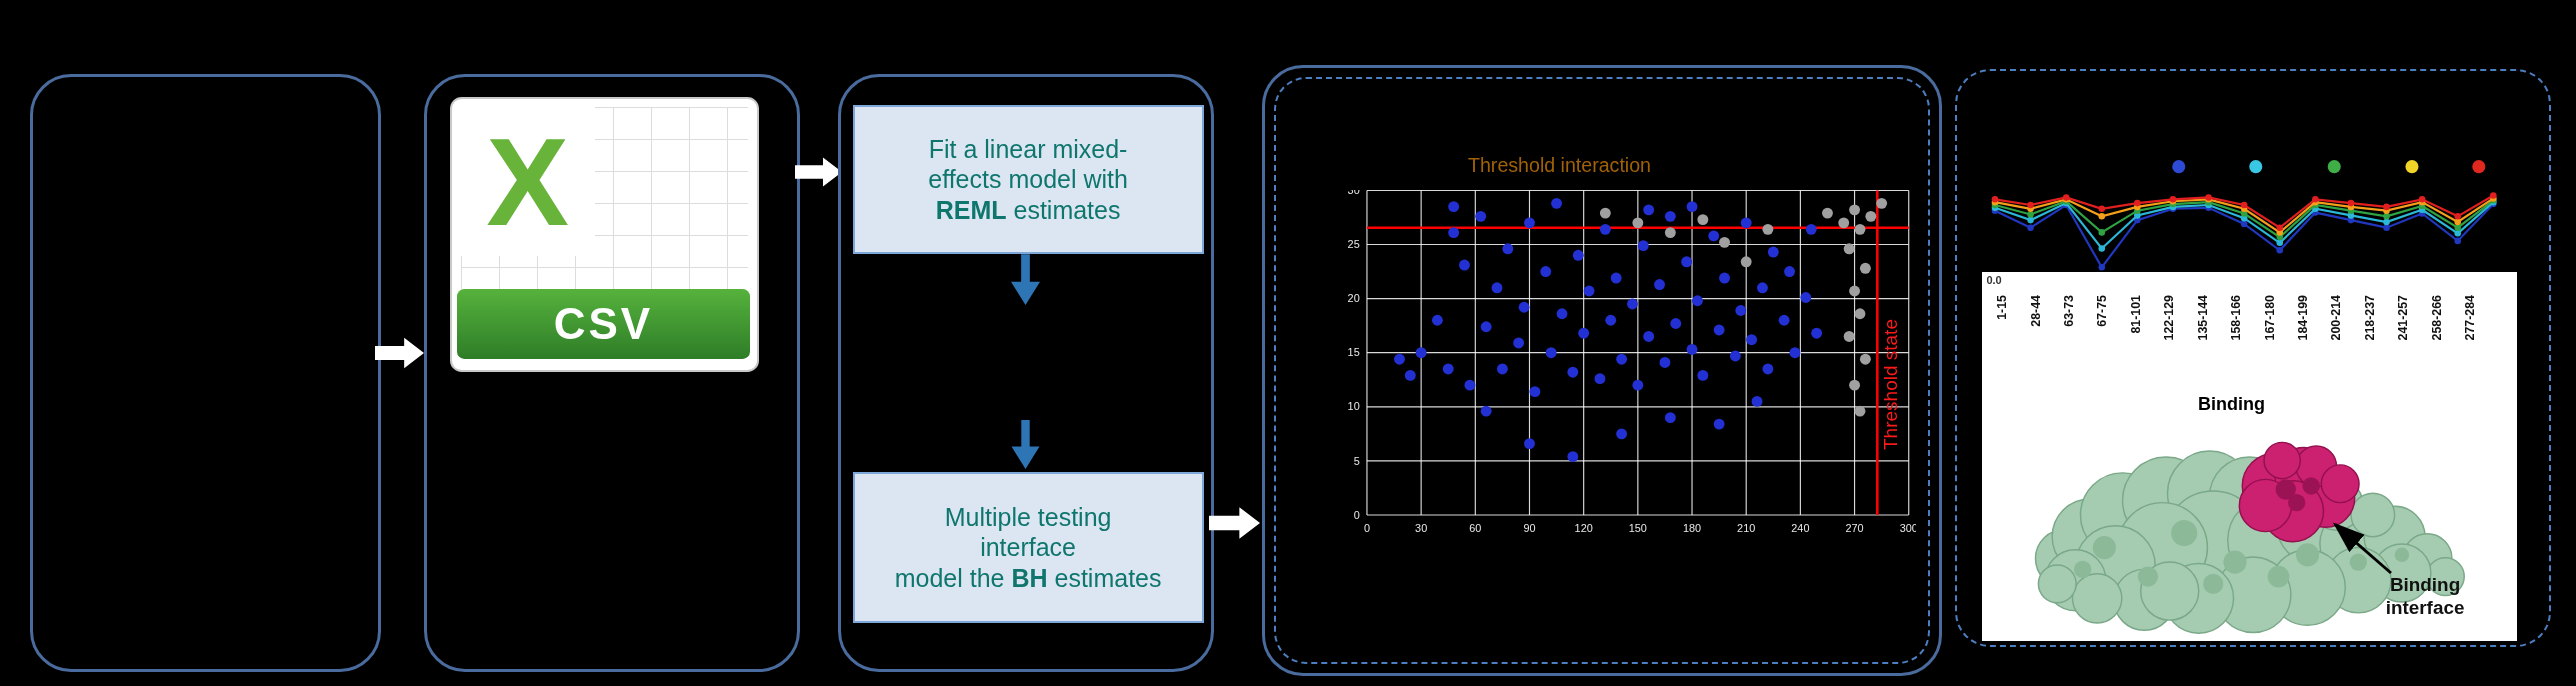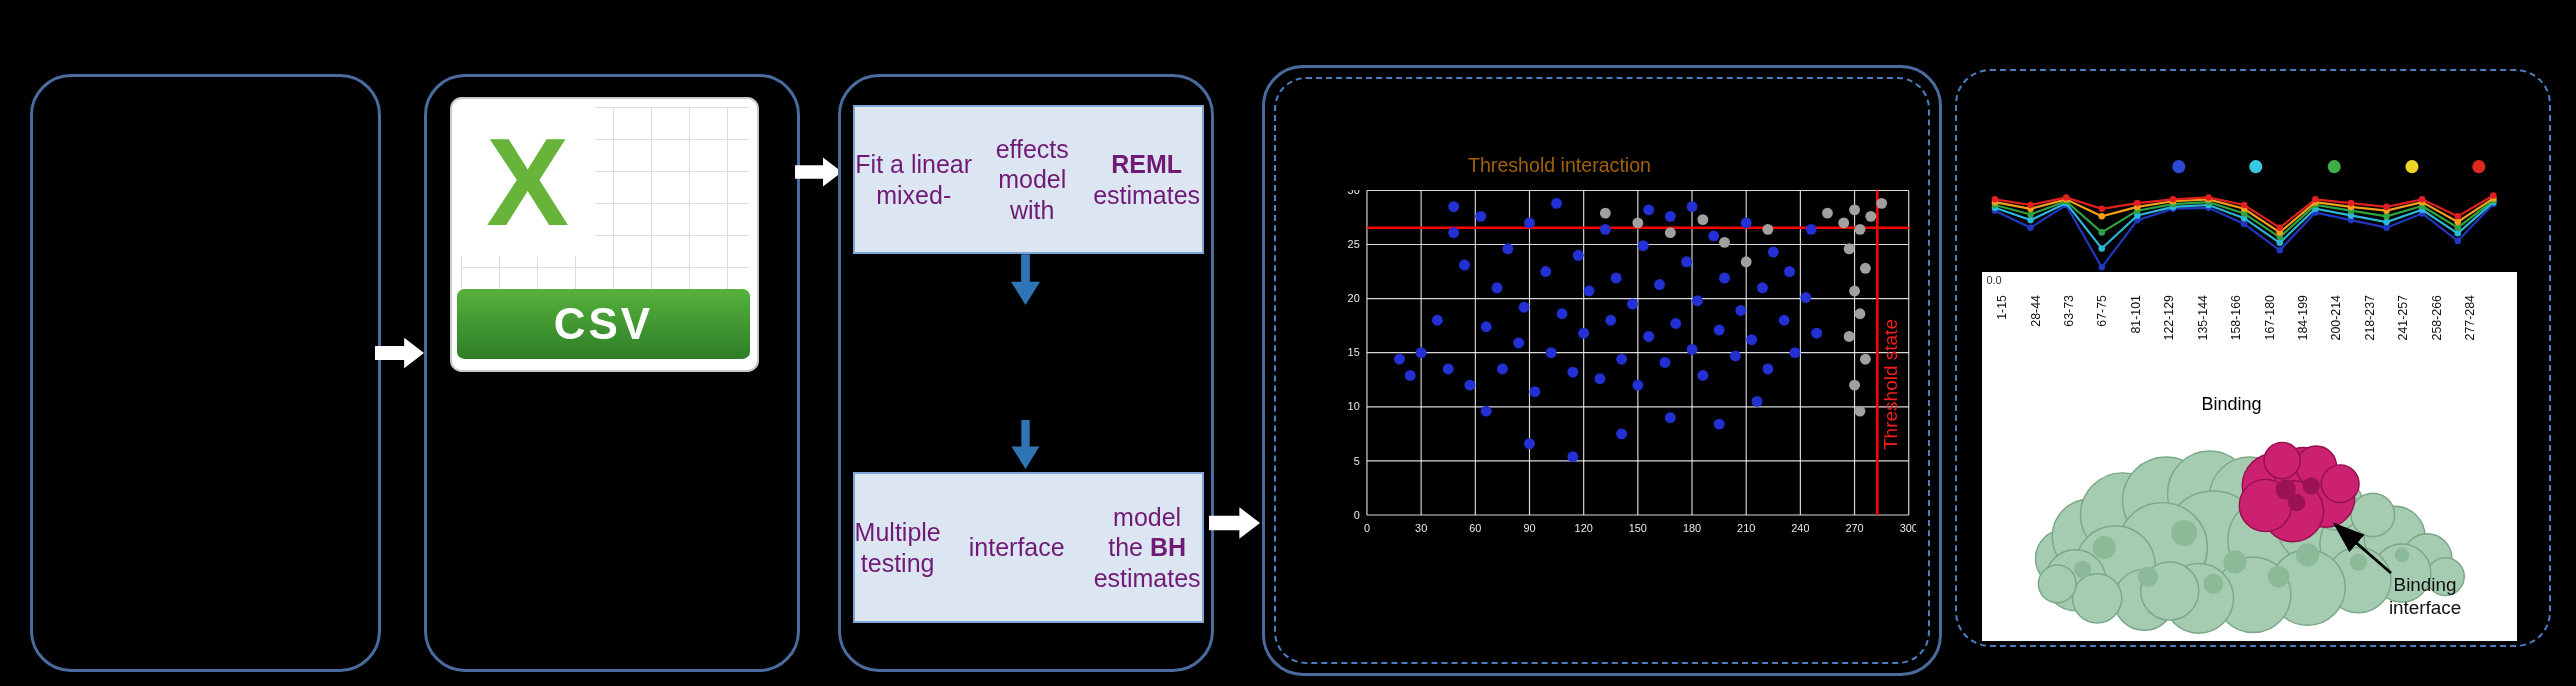--- a/index.html
+++ b/index.html
@@ -2,22 +2,22 @@
 <html style="font-size:11.6px"><head>
 <meta charset="utf-8">
 <style>
   html,body{margin:0;padding:0;background:#000;}
   .stage{position:relative;width:2576px;height:687px;background:#000;overflow:hidden;
          font-family:"Liberation Sans",sans-serif;}
   .flow-box{position:absolute;background:#000;border:3.6px solid #4a6b9d;border-radius:41px;}
   .dashed-box{position:absolute;background:#000;border:2.9px dashed #4d7fc0;border-radius:35px;}
   .dashed-inner{position:absolute;inset:8.7px;border:2.9px dashed #4d7fc0;border-radius:32px;pointer-events:none;}
   .harrow,.varrow{position:absolute;display:block;}
-  .step{position:absolute;background:#dce6f2;border:2.2px solid #7da7d8;display:flex;
-        justify-content:center;align-items:center;text-align:center;font-size:25px;line-height:1.22;color:#701a75;}
+  .step{position:absolute;background:#dce6f2;border:2.2px solid #7da7d8;display:flex;flex-direction:column;
+        justify-content:center;align-items:center;text-align:center;font-size:25px;line-height:1.22;color:#0f766e;}
   .scatter-title{position:absolute;color:#a16207;font-size:19.6px;white-space:nowrap;text-align:center;}
   .vlabel{position:absolute;color:#ff1a1a;font-size:19px;writing-mode:vertical-rl;transform:rotate(180deg);white-space:nowrap;}
   .csv-icon{position:absolute;background:#fff;border:2.2px solid #c8c8c8;border-radius:11.6px;}
   .csv-grid{position:absolute;left:8.7px;right:8.7px;top:8.7px;bottom:81px;
             background-image:linear-gradient(#dcdcdc 1.5px,transparent 1.5px),linear-gradient(90deg,#dcdcdc 1.5px,transparent 1.5px);
             background-size:38px 32px;}
   .csv-xpad{position:absolute;left:8.7px;top:8.7px;width:134px;height:149px;background:#fff;
             display:flex;align-items:center;justify-content:center;}
   .csv-x{font-size:124px;font-weight:800;color:#68b43b;line-height:1;}
   .csv-banner{position:absolute;left:5px;right:7.3px;bottom:10.2px;height:70px;border-radius:7.3px;
@@ -61,21 +61,21 @@
       <div><span>Fit a linear mixed-</span></div>
       <div><span>effects model with</span></div>
       <div><b>REML</b><span> estimates</span></div>
     </div>
     <svg class="varrow" style="left:170px;top:177px;width:29px;height:51px;" viewBox="0 0 40 70">
       <polygon points="14,0 26,0 26,38 40,38 20,70 0,38 14,38" fill="#2e75b6"></polygon>
     </svg>
     <svg class="varrow" style="left:170px;top:343px;width:29px;height:49px;" viewBox="0 0 40 70">
       <polygon points="14,0 26,0 26,38 40,38 20,70 0,38 14,38" fill="#2e75b6"></polygon>
     </svg>
-    <div class="step" style="left:11.6px;top:395px;width:347px;height:147px;gap:28px;">
+    <div class="step" style="left:11.6px;top:395px;width:347px;height:147px;">
       <div><span>Multiple testing</span></div>
       <div><span>interface</span></div>
       <div><span>model the </span><b>BH</b><span> estimates</span></div>
     </div>
   </div>
 
   <svg class="harrow" style="left:1209px;top:504px;width:51px;height:38px;" viewBox="0 0 84 52">
     <polygon points="0,14 50,14 50,0 84,26 50,52 50,38 0,38" fill="#ffffff"></polygon>
   </svg>
 
@@ -207,21 +207,21 @@
         <circle cx="648.26" cy="147.51000000000002" r="7.5" fill="#2230d4"></circle>
         <circle cx="655.7199999999999" cy="53.64" r="7.5" fill="#2230d4"></circle>
         <circle cx="663.18" cy="196.68" r="7.5" fill="#2230d4"></circle>
         <circle cx="163.36" cy="22.35" r="7.5" fill="#2230d4"></circle>
         <circle cx="491.59999999999997" cy="22.35" r="7.5" fill="#2230d4"></circle>
         <circle cx="581.12" cy="290.55" r="7.5" fill="#2230d4"></circle>
       </svg>
     <div class="vlabel" style="left:615px;top:171px;height:211px;">Threshold state</div>
   </div>
 
-  <div class="dashed-box" style="left:1955px;top:69px;width:592px;height:574px;">
+  <div class="dashed-box" style="left:1955px;top:69px;width:592px;height:574px;font-weight:bold;">
     <svg id="profileSvg" style="left:22px;top:84px;" width="563" height="125" viewBox="0 0 775 172">
         <circle cx="275" cy="16" r="9" fill="#2d49d6"></circle>
         <circle cx="381" cy="16" r="9" fill="#39c8e3"></circle>
         <circle cx="489" cy="16" r="9" fill="#3fae47"></circle>
         <circle cx="596" cy="16" r="9" fill="#f2d428"></circle>
         <circle cx="688" cy="16" r="9" fill="#e0281e"></circle>
         <polyline points="22,76.6 71,100 120,68.80000000000001 169,154.60000000000002 218,89.60000000000001 267,74 316,72.7 365,94.8 414,131.2 463,79.19999999999999 512,89.60000000000001 561,100 610,80.5 659,118.2 708,67.5" fill="none" stroke="#2038c0" stroke-width="3"></polyline>
         <circle cx="22" cy="76.6" r="4.5" fill="#2038c0"></circle>
         <circle cx="71" cy="100" r="4.5" fill="#2038c0"></circle>
         <circle cx="120" cy="68.80000000000001" r="4.5" fill="#2038c0"></circle>

